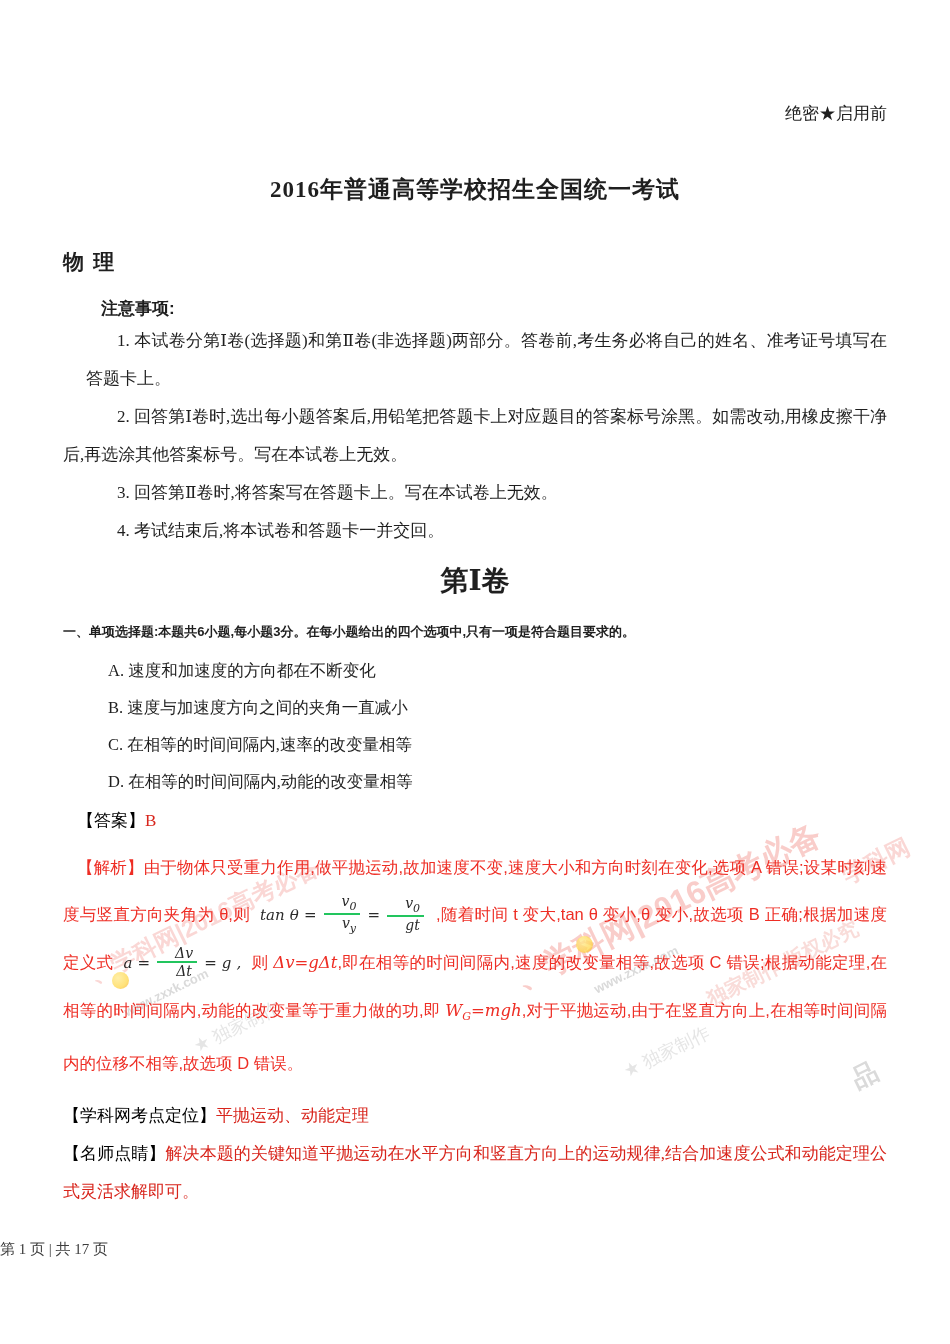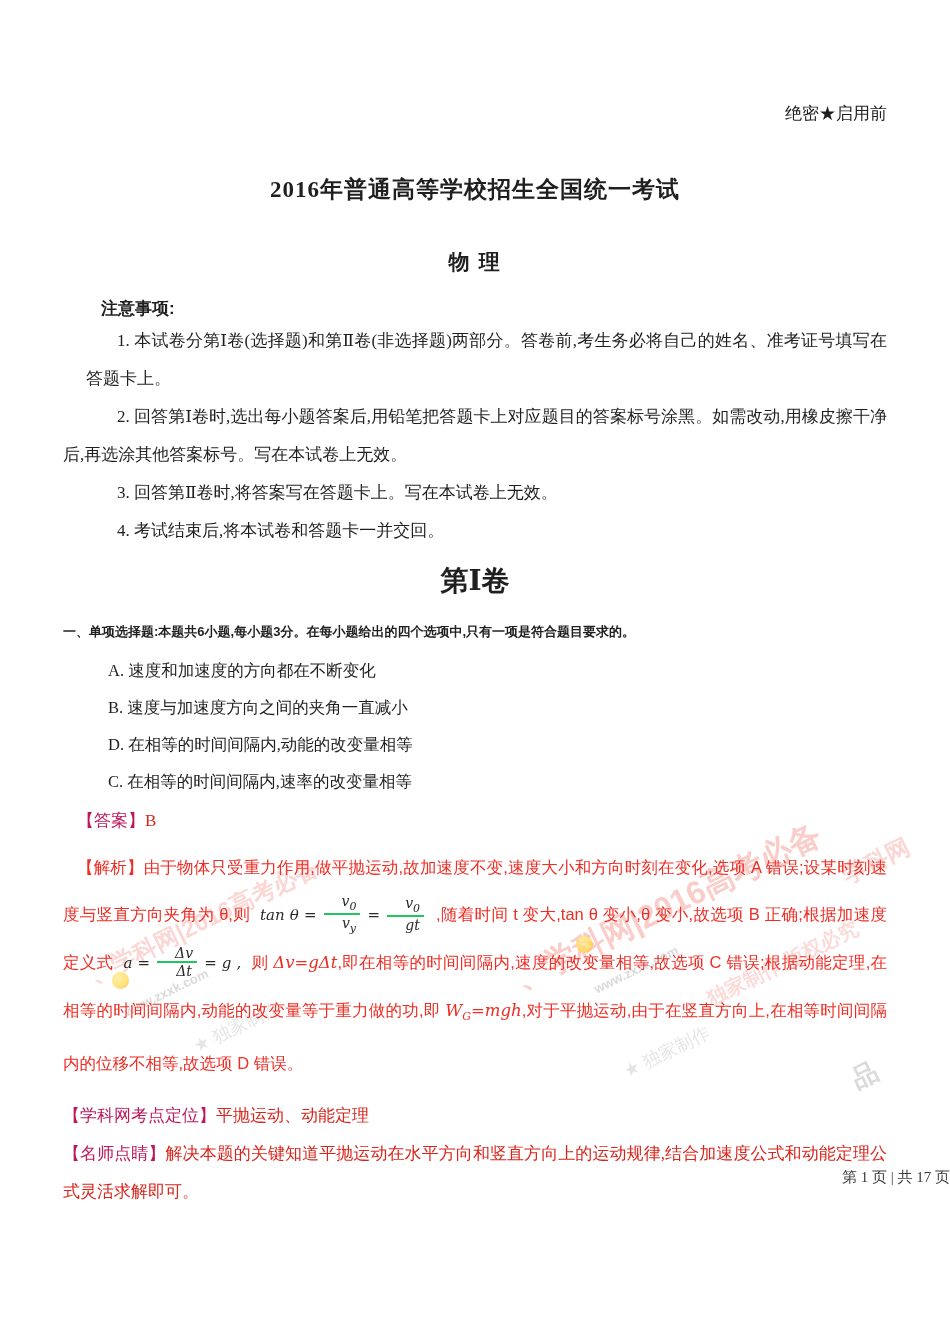--- a/index.html
+++ b/index.html
@@ -6,21 +6,21 @@
   .page {
     position:relative; width:950px; height:1344px; background:#fff;
     font-family:"Liberation Serif","DejaVu Serif",serif; color:#1f1f1f;
     overflow:hidden;
   }
   .content { position:relative; z-index:2; padding:104px 63px 0 63px; }
 
   .classified { font-size:17px; line-height:20px; padding-left:24px;text-align:right; }
 
   .exam-title { margin-top:50px; text-align:center; font-size:23px; font-weight:bold; line-height:32px; letter-spacing:1px; }
-  .subject-title { margin-top:42px; text-align:center; font-size:21px; font-weight:bold; line-height:28px; letter-spacing:2px; }
+  .subject-title { margin-top:42px; text-align:left; font-size:21px; font-weight:bold; line-height:28px; letter-spacing:2px; }
 
   .notice-heading { margin-top:20px; font-size:17px; font-weight:bold; line-height:26px;
     font-family:"Liberation Sans","DejaVu Sans",sans-serif;margin-left:38px; }
   p.notice { margin:0; font-size:17px; line-height:38px; text-align:justify; text-indent:54px; }
   p.notice.hang1 { padding-left:23px; text-indent:31px; }
 
   .part-title { margin-top:8px; text-align:center; font-size:28px; font-weight:bold; line-height:46px; }
   .section-heading { margin-top:8px; font-size:13px; font-weight:bold; line-height:40px;
     font-family:"Liberation Sans","DejaVu Sans",sans-serif; text-align:justify; }
 
@@ -35,24 +35,24 @@
   .math { color:#2a2a2a; font-family:"DejaVu Serif","Liberation Serif",serif;
     font-style:italic; font-size:15px; margin:0 10px; white-space:nowrap; }
   .math sub, .rmath sub { font-size:11px; }
   .frac { display:inline-block; vertical-align:middle; text-align:center; line-height:1.15; margin:0 2px; position:relative; top:-2px; }
   .frac .num, .frac .den { display:block; padding:0 4px; font-size:14px; }
   .frac .den { border-top:2px solid #22c55e; }
   .rmath { font-style:italic; font-family:"DejaVu Serif","Liberation Serif",serif; }
 
   p.focus { margin:10px 0 0 0; font-size:17px; line-height:38px; color:#d8251c; }
   p.tip { margin:0; font-size:17px; line-height:38px; color:#d8251c; text-align:justify; }
-  .tag { color:#be185d; }
+  .tag { color:#000000; }
 
-  .page-footer { position:absolute; z-index:2; top:1168px; left:0; width:100%;
-    text-align:right; font-size:15px; color:#3d3d3d; }
+  .page-footer { position:absolute; z-index:2; top:1240px; left:0; width:100%;
+    text-align:left; font-size:15px; color:#3d3d3d; }
 
   
   .wm { position:absolute; z-index:1; white-space:nowrap; pointer-events:none; }
   .wm-brand { font-family:"Liberation Sans","DejaVu Sans",sans-serif; font-weight:bold;
     color:rgba(240,123,115,0.38); font-size:32px; transform:rotate(-26deg); }
   .wm-brand.small { font-size:24px; color:rgba(240,123,115,0.30); }
   .wm-url { font-family:"Liberation Sans","DejaVu Sans",sans-serif; font-weight:bold;
     color:rgba(150,150,150,0.35); font-size:13px; transform:rotate(-26deg); }
   .wm-rights { font-family:"Liberation Sans","DejaVu Sans",sans-serif; font-weight:bold;
     color:rgba(235,140,130,0.30); font-size:20px; transform:rotate(-26deg); }
@@ -96,22 +96,22 @@
     <p class="notice">4. 考试结束后,将本试卷和答题卡一并交回。</p>
 
     <div class="part-title">第Ⅰ卷</div>
 
     <div class="section-heading">一、单项选择题:本题共6小题,每小题3分。在每小题给出的四个选项中,只有一项是符合题目要求的。</div>
 
 
     <div class="options">
       <p>A. 速度和加速度的方向都在不断变化</p>
       <p>B. 速度与加速度方向之间的夹角一直减小</p>
+      <p>C. 在相等的时间间隔内,速率的改变量相等</p>
       <p>D. 在相等的时间间隔内,动能的改变量相等</p>
-      <p>C. 在相等的时间间隔内,速率的改变量相等</p>
     </div>
 
     <p class="answer"><span class="tag">【答案】</span><span>B</span></p>
 
     <p class="analysis">
       <span>【解析】由于物体只受重力作用,做平抛运动,故加速度不变,速度大小和方向时刻在变化,选项 A 错误;设某时刻速度与竖直方向夹角为 θ,则</span><span class="math"><span>tan θ =</span> <span class="frac"><span class="num"><span>v</span><sub>0</sub></span><span class="den"><span>v</span><sub>y</sub></span></span> <span>=</span> <span class="frac"><span class="num"><span>v</span><sub>0</sub></span><span class="den">gt</span></span></span><span>,随着时间 t 变大,tan θ 变小,θ 变小,故选项 B 正确;根据加速度定义式</span><span class="math"><span>a =</span> <span class="frac"><span class="num">Δv</span><span class="den">Δt</span></span> <span>= g ,</span></span><span>则 </span><span class="rmath">Δv=gΔt</span><span>,即在相等的时间间隔内,速度的改变量相等,故选项 C 错误;根据动能定理,在相等的时间间隔内,动能的改变量等于重力做的功,即 </span><span class="rmath"><span>W</span><sub>G</sub><span>=mgh</span></span><span>,对于平抛运动,由于在竖直方向上,在相等时间间隔内的位移不相等,故选项 D 错误。</span>
     </p>
 
     <p class="focus"><span class="tag">【学科网考点定位】</span><span>平抛运动、动能定理</span></p>
 

